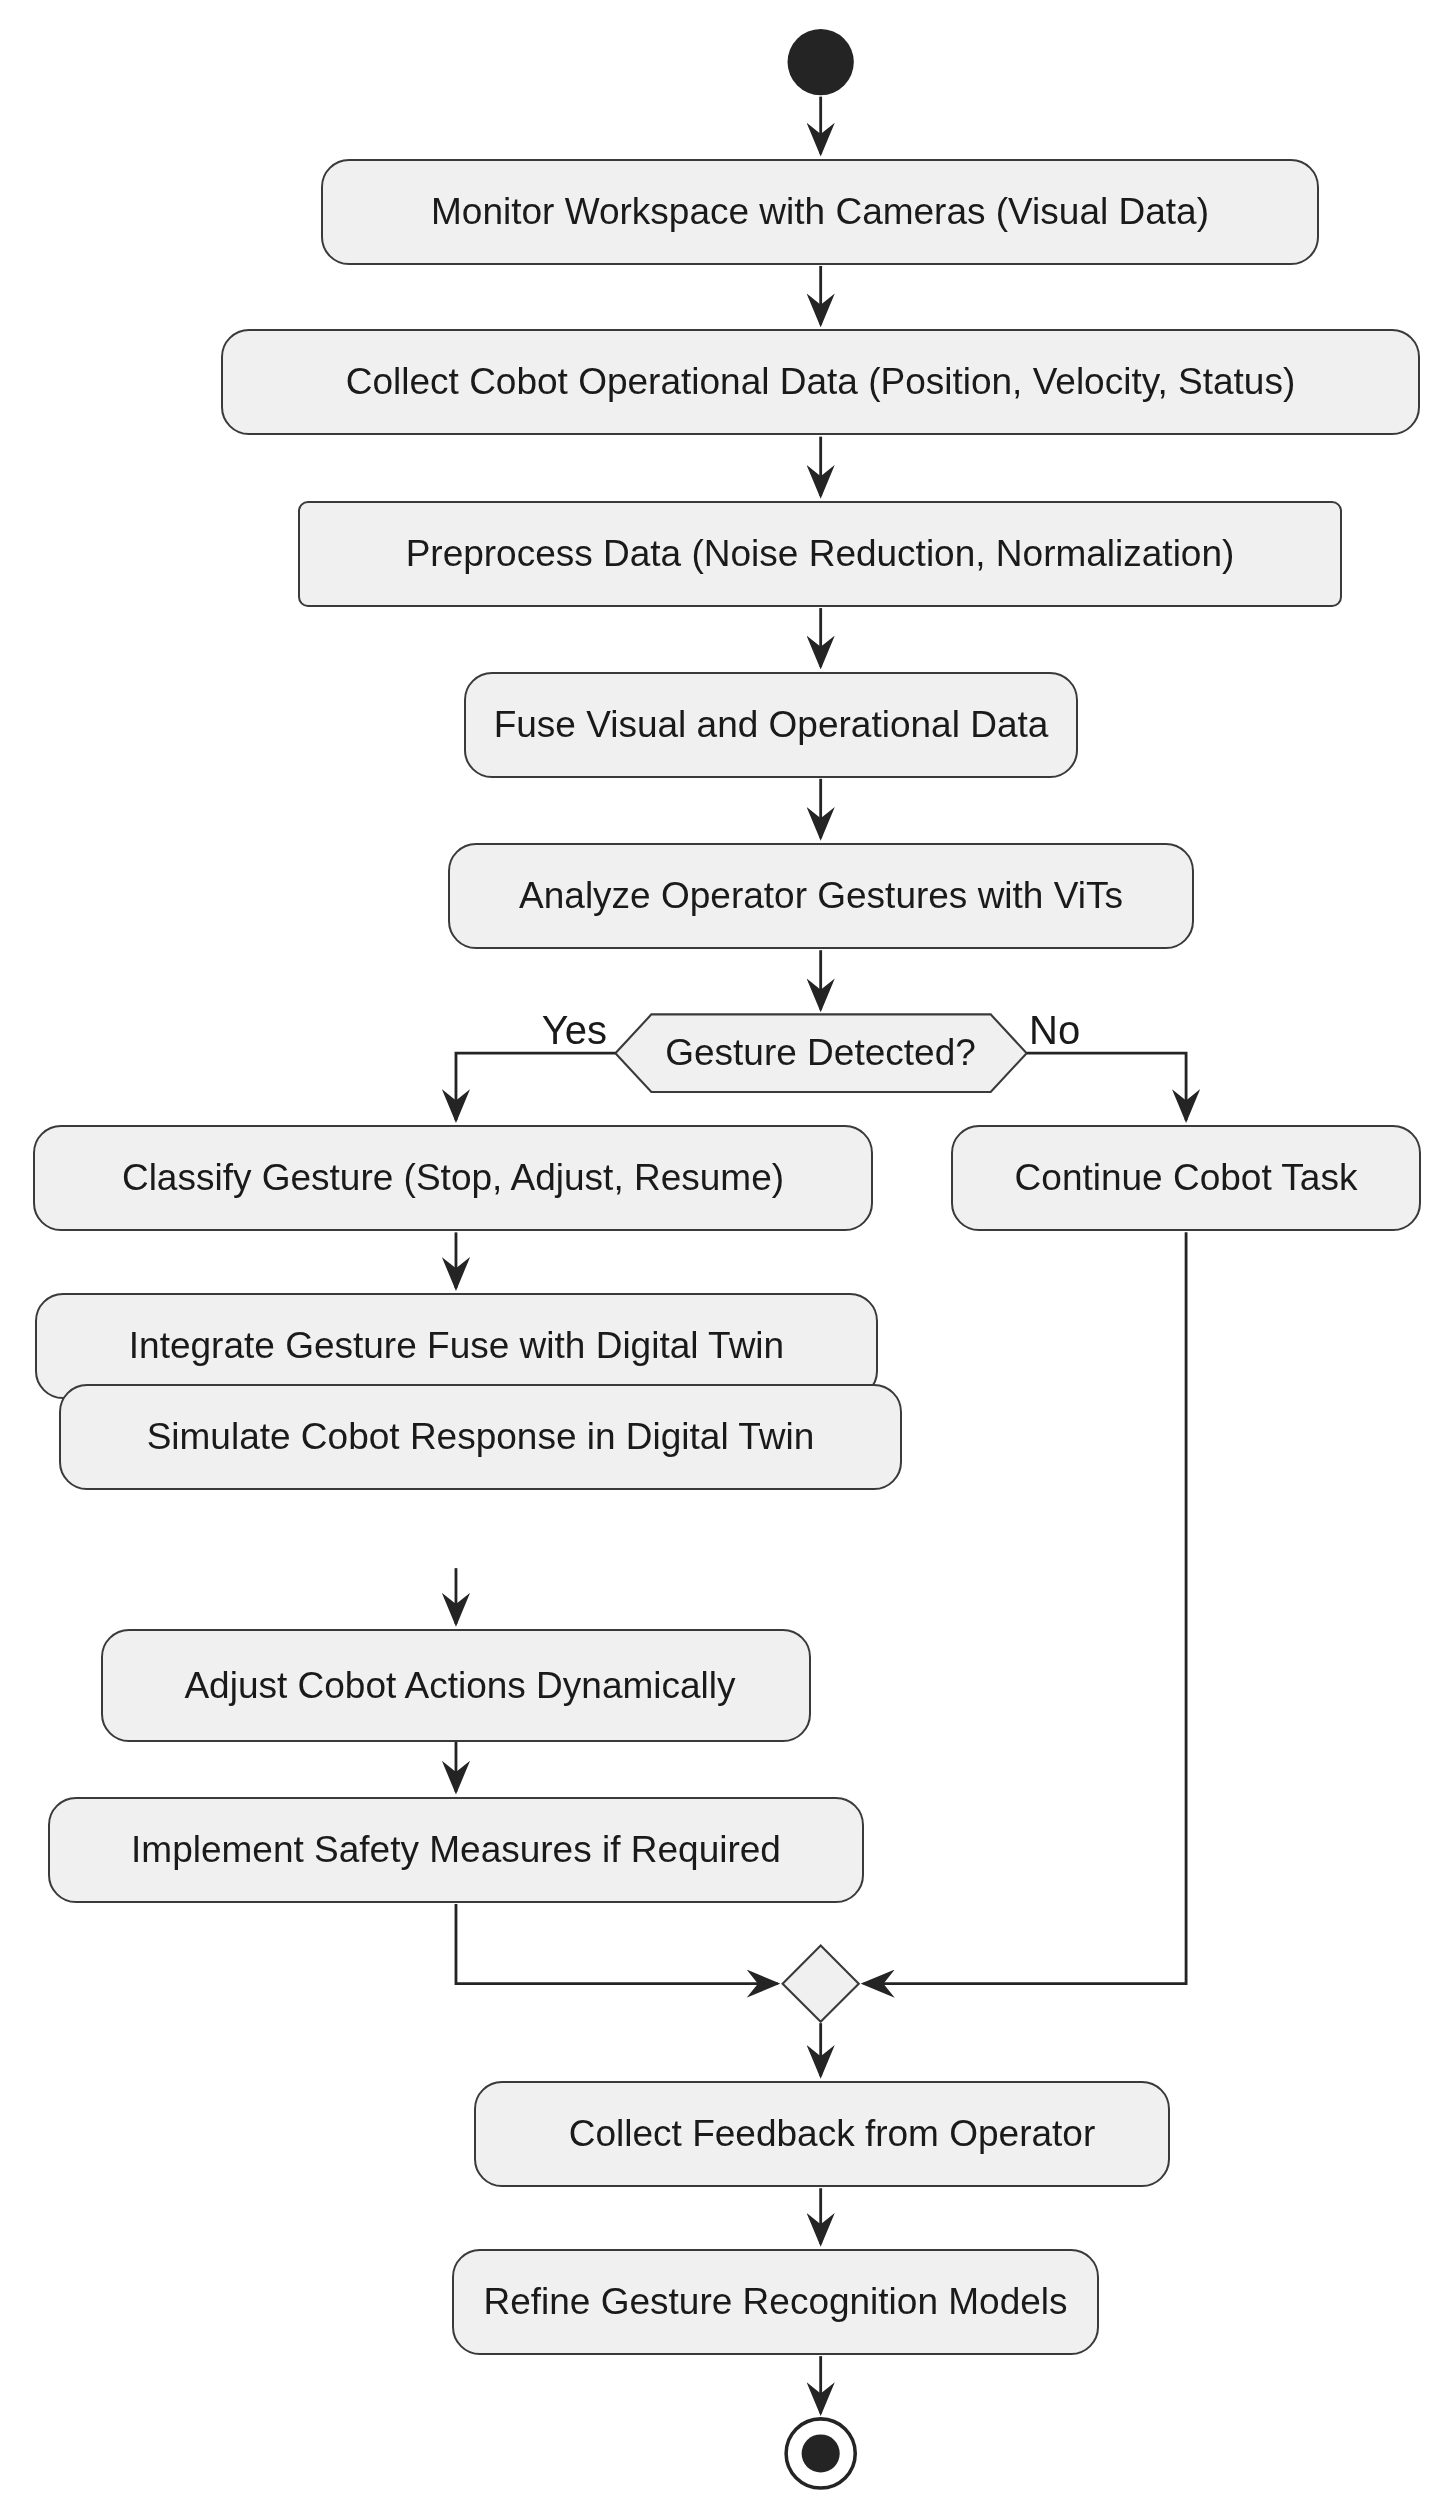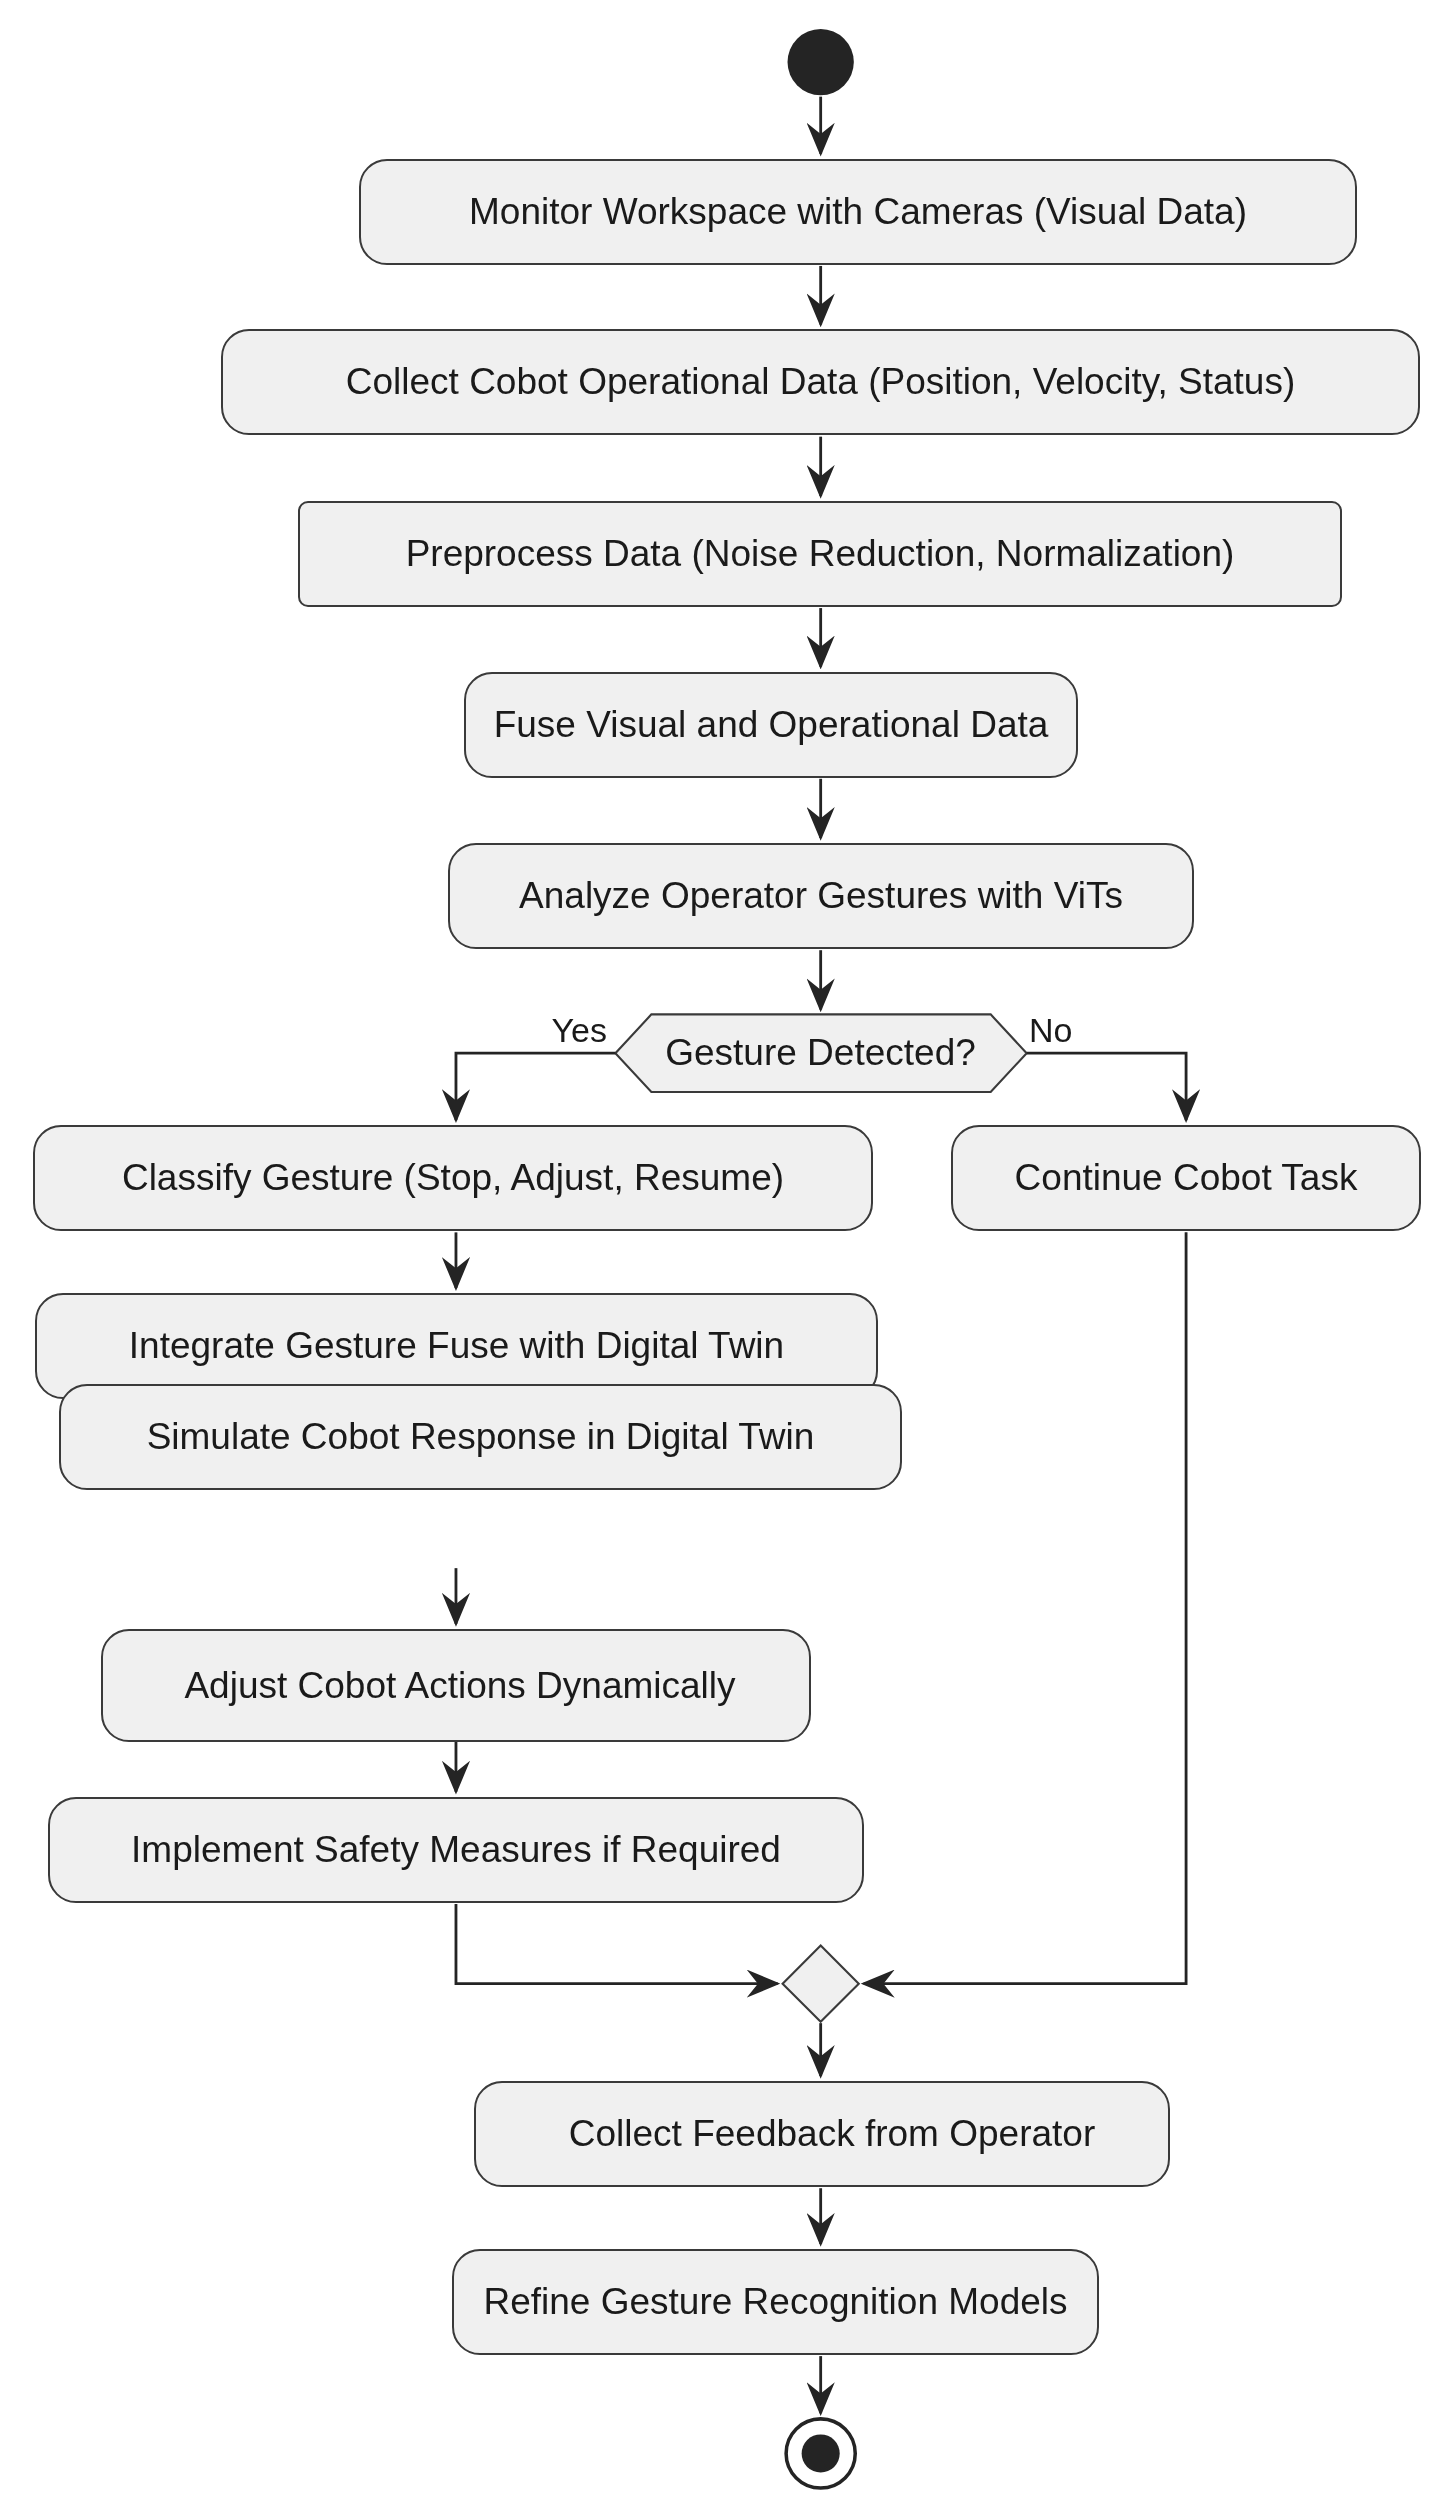--- a/index.html
+++ b/index.html
@@ -52,21 +52,21 @@
     position: absolute;
     display: flex;
     align-items: center;
     justify-content: center;
     font-size: 37px;
     color: var(--text, #1a1a1a);
     white-space: nowrap;
   }
   .edge-label {
     position: absolute;
-    font-size: 34px;
+    font-size: 40px;
     line-height: 35px;
     color: var(--text, #1a1a1a);
     white-space: nowrap;
   }
 </style>
 </head>
 <body>
 
 <div class="canvas">
 
@@ -98,21 +98,21 @@
     <path class="edge" d="M646,1985 L646,2064" marker-end="url(#arrow)"></path>
     <path class="edge" d="M646,2223 L646,2302" marker-end="url(#arrow)"></path>
     <path class="edge" d="M646,2461 L646,2540" marker-end="url(#arrow)"></path>
     <path class="edge" d="M646,2699 L646,2812 L1102,2812" marker-end="url(#arrow)"></path>
     <path class="edge" d="M1681,1747 L1681,2812 L1224,2812" marker-end="url(#arrow)"></path>
     <path class="edge" d="M1163,2868 L1163,2943" marker-end="url(#arrow)"></path>
     <path class="edge" d="M1163,3102 L1163,3181" marker-end="url(#arrow)"></path>
     <path class="edge" d="M1163,3340 L1163,3421" marker-end="url(#arrow)"></path>
   </svg>
 
-  <div class="node" style="left:321px; top:159px; width:998px; height:106px;margin-left:38px;">
+  <div class="node" style="left:321px; top:159px; width:998px; height:106px;">
     <span>Monitor Workspace with Cameras (Visual Data)</span>
   </div>
 
   <div class="node" style="left:221px; top:329px; width:1199px; height:106px;">
     <span>Collect Cobot Operational Data (Position, Velocity, Status)</span>
   </div>
 
   <div class="node" style="left:298px; top:501px; width:1044px; height:106px;border-radius:10px;">
     <span>Preprocess Data (Noise Reduction, Normalization)</span>
   </div>

